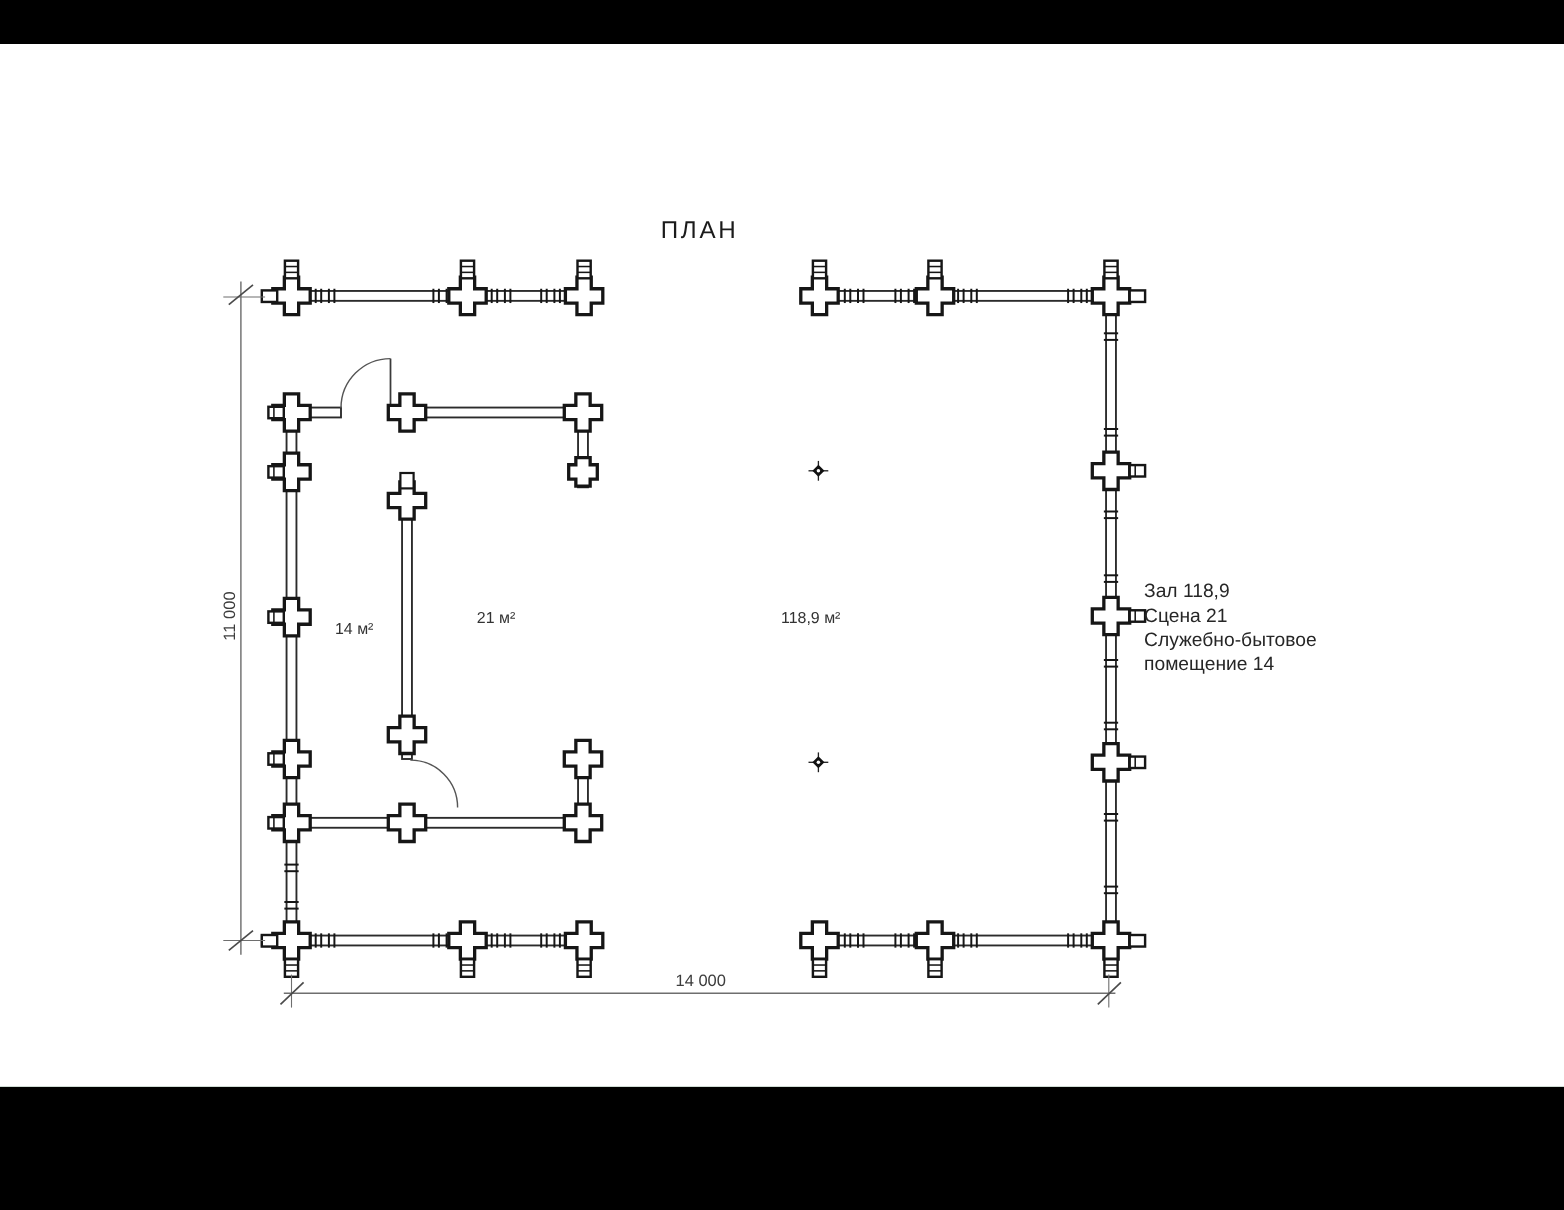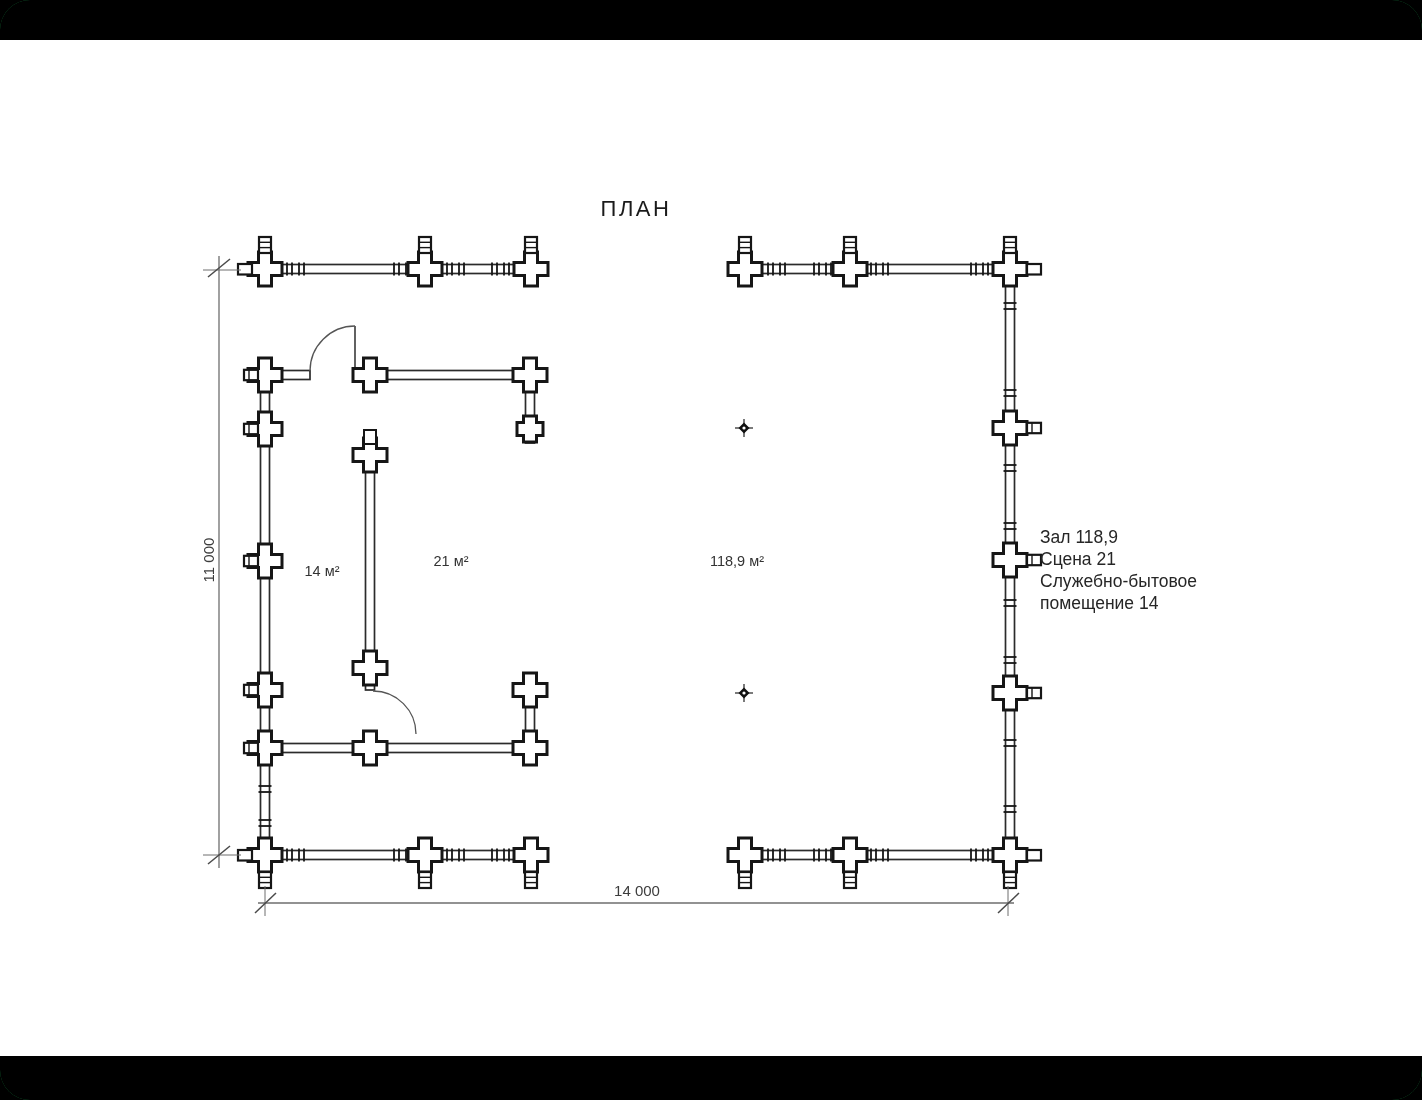--- a/index.html
+++ b/index.html
@@ -1,17 +1,17 @@
 <!DOCTYPE html>
 <html><head>
 <meta charset="utf-8">
 <style>
   html,body{margin:0;padding:0;background:#000;}
-  .frame{position:relative;width:1422px;height:1100px;background:#15803d;overflow:hidden;
-         font-family:"Liberation Sans", sans-serif;border-radius:30px;}
+  .frame{position:relative;width:1422px;height:988px;background:#15803d;overflow:hidden;
+         font-family:"Liberation Sans", sans-serif;}
   .paper{position:absolute;left:0;top:40px;width:1422px;height:1016px;background:#fff;}
   svg{display:block}
   text{fill:#2a2a2a;}
   .title-text{font-size:22px;letter-spacing:2.5px;font-weight:500;fill:#1b1b1b;}
   .room-text{font-size:14.5px;fill:#333;}
   .dim-text{font-size:15px;fill:#3d3d3d;}
   .legend-text{font-size:17.5px;fill:#262626;font-weight:500;}
 </style>
 </head>
 <body>

